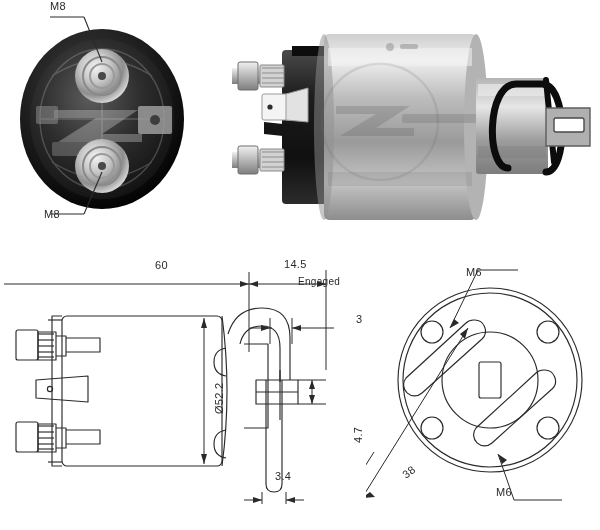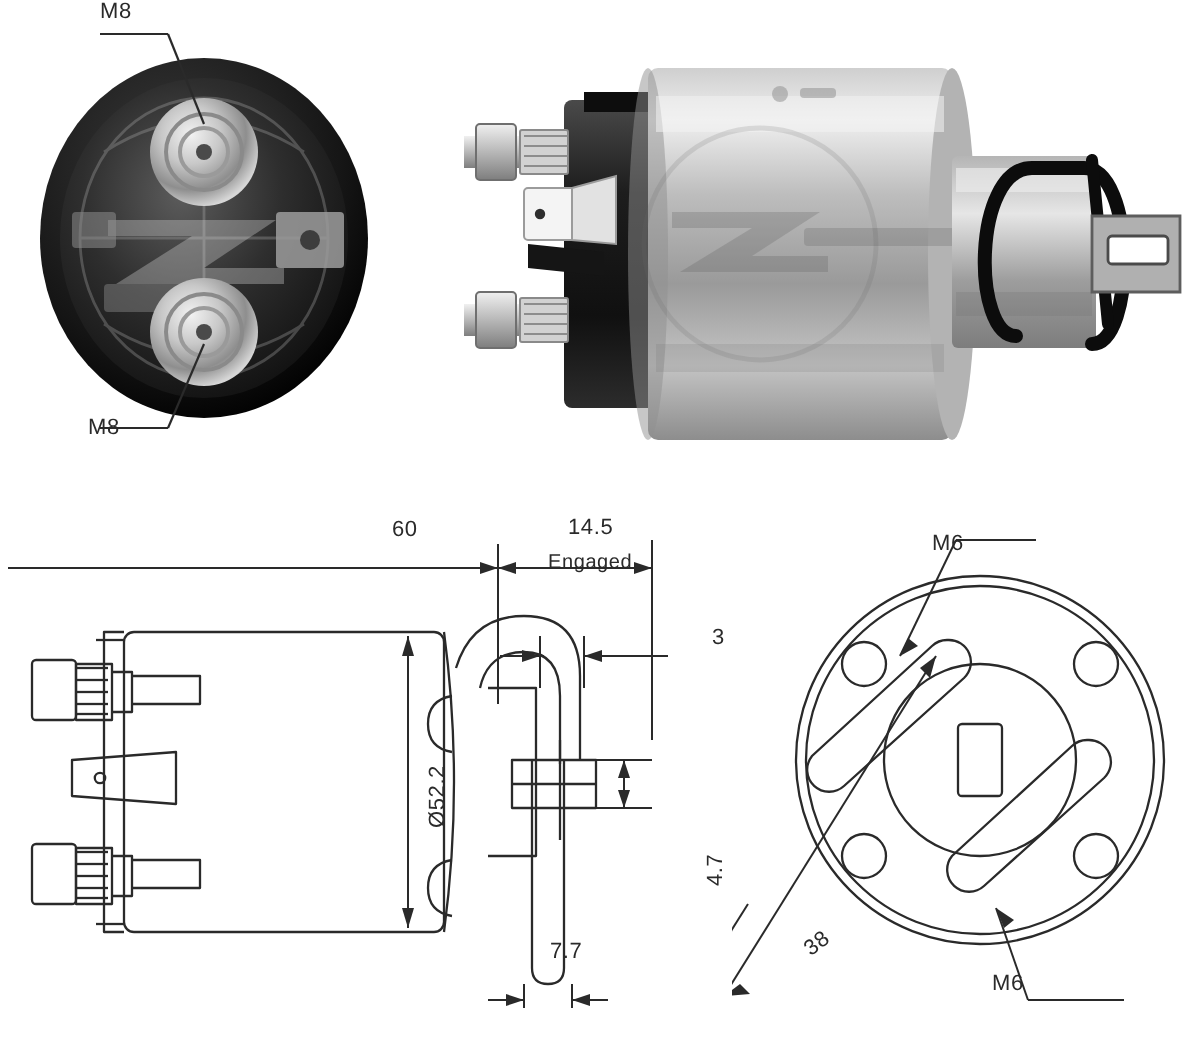--- a/index.html
+++ b/index.html
@@ -13,21 +13,21 @@
   }
   .sheet{position:absolute;inset:0;}
   .lbl{
     position:absolute;
     font-size:11px;
     letter-spacing:.3px;
     color:#2a2a2a;
     white-space:nowrap;
     font-family:"Liberation Sans", sans-serif;
   }
-  .lbl.small{font-size:10px;}
+  .lbl.small{font-size:10px;margin-left:24px;}
   .lbl.rot90{transform:rotate(-90deg);transform-origin:0 0;}
   .lbl.rot38{transform:rotate(-37deg);transform-origin:0 0;}
   svg{display:block;position:absolute;}
   .ph{position:absolute;}
 </style>
 </head>
 <body>
 
 <div class="sheet">
 
@@ -284,32 +284,32 @@
         <path d="M258 240 V252"></path>
         <path d="M282 240 V252"></path>
         <path d="M240 248 H258"></path>
         <path d="M282 248 H300"></path>
         <path d="M258 248 L249 245 L249 251 Z" fill="#2a2a2a" stroke="none"></path>
         <path d="M282 248 L291 245 L291 251 Z" fill="#2a2a2a" stroke="none"></path>
       </g>
     </g>
   </svg>
 
-  <div class="lbl" style="left:155px;top:259px;margin-left:41px;">60</div>
+  <div class="lbl" style="left:155px;top:259px;">60</div>
 
   <div class="lbl" style="left:284px;top:258px;">14.5</div>
   <div class="lbl small" style="left:274px;top:276px;">Engaged</div>
 
   <div class="lbl rot90" style="left:213px;top:414px;">Ø52.2</div>
 
   <div class="lbl" style="left:356px;top:313px;">3</div>
 
   <div class="lbl rot90" style="left:352px;top:443px;">4.7</div>
 
-  <div class="lbl" style="left:275px;top:470px;">7.7</div>
+  <div class="lbl" style="left:275px;top:470px;">3.4</div>
 
   <svg style="left:366px;top:262px;" width="234" height="250" viewBox="0 0 234 250">
     <g stroke="#2a2a2a" fill="none" stroke-width="1.15">
 
       <circle cx="124" cy="118" r="92"></circle>
       <circle cx="124" cy="118" r="87"></circle>
 
       <circle cx="124" cy="118" r="48"></circle>
 
       <rect x="113" y="100" width="22" height="36" rx="2"></rect>

